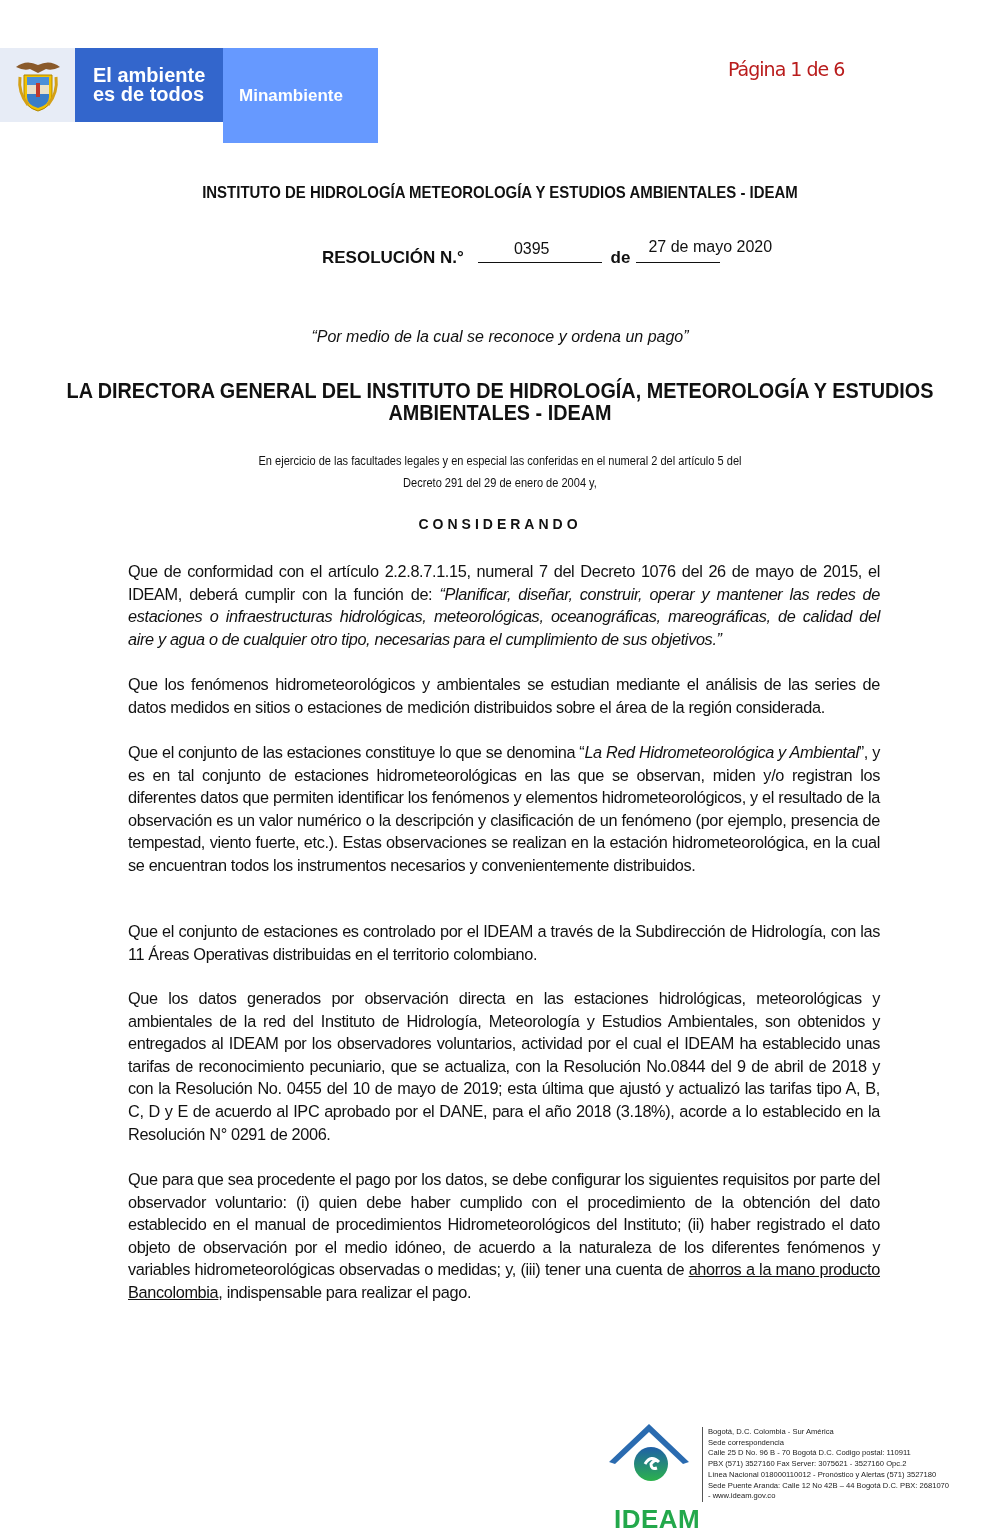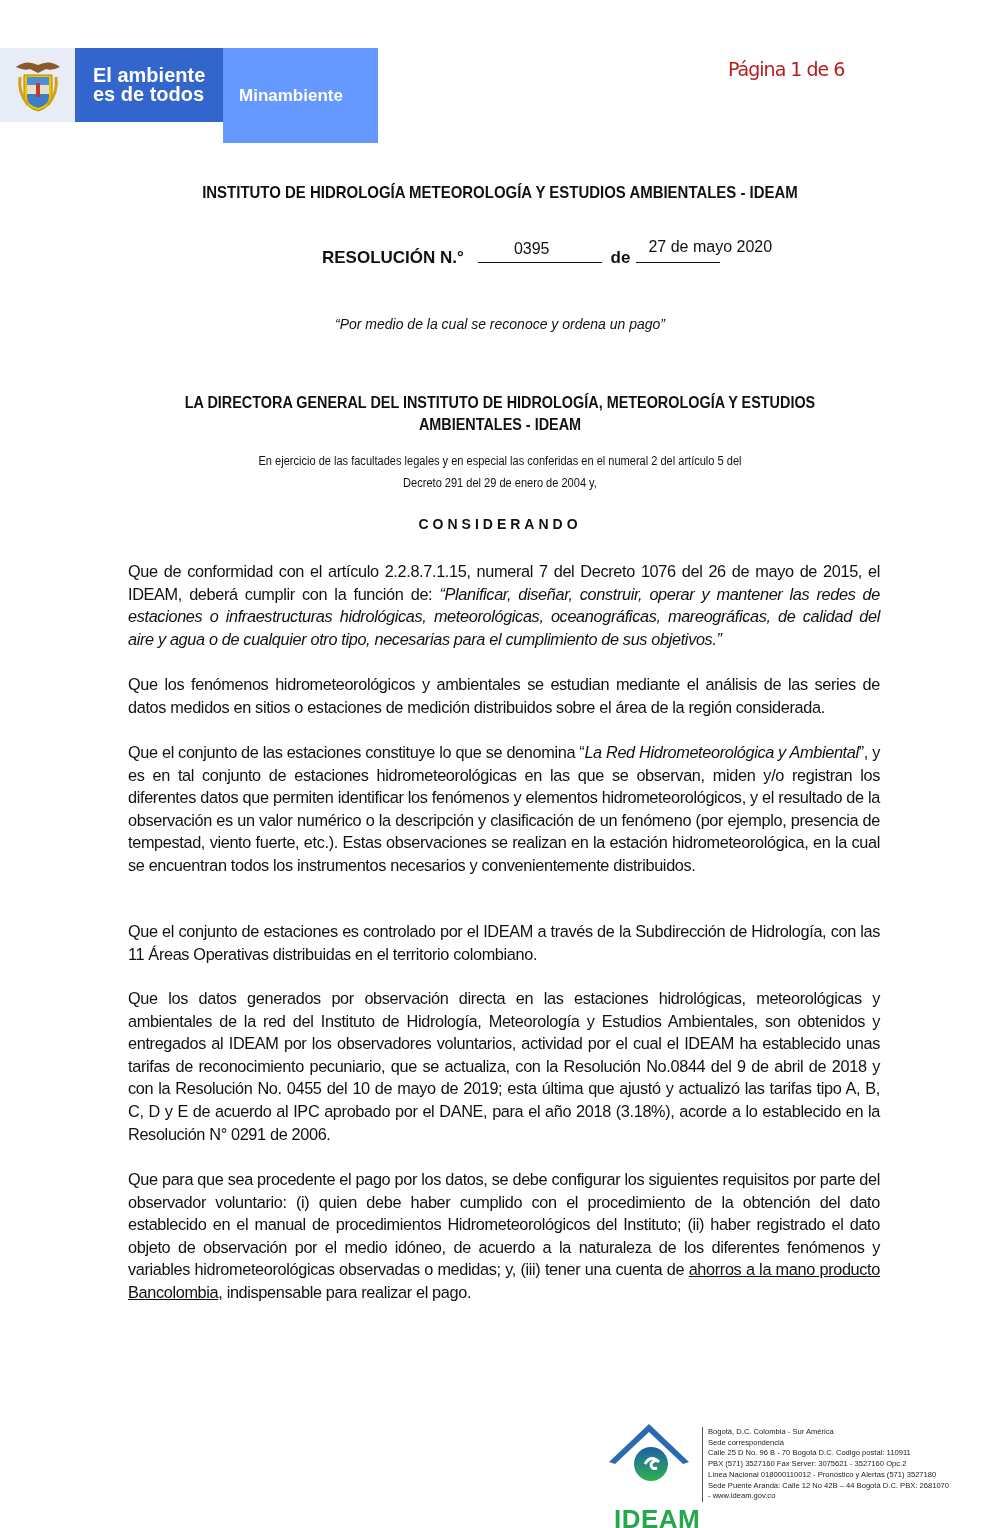--- a/index.html
+++ b/index.html
@@ -15,22 +15,22 @@
   .center { position:absolute; left:0; width:1000px; text-align:center; }
   .h-inst { top:183px; font-weight:bold; font-size:17px; transform:scaleX(0.88); }
   .resol { top:244px; left:322px; width:460px; text-align:left; font-size:17px; }
   .resol .lbl { font-weight:bold; }
   .ul { display:inline-block; border-bottom:1px solid #111; position:relative; height:18px; vertical-align:baseline; }
   .ul-num { width:124px; margin-left:14px; }
   .ul-date { width:84px; margin-left:6px; }
   .fill { position:absolute; font-family:"Liberation Sans", sans-serif; font-size:16px; top:-4px; white-space:nowrap; }
   .fill-num { left:36px; }
   .fill-date { left:12px; top:-6px; }
-  .subtitle { top:316px; font-style:italic; font-size:14px; }
-  .h-dir { top:392px; font-weight:bold; font-size:16px; line-height:22px; }
+  .subtitle { top:328px; font-style:italic; font-size:16px; }
+  .h-dir { top:380px; font-weight:bold; font-size:22px; line-height:22px; }
   .intro { top:450px; font-size:12px; line-height:22px; }
   .consid { top:516px; font-weight:bold; font-size:14px; letter-spacing:4px; }
 
   .para { position:absolute; left:128px; width:752px; font-size:16.3px; line-height:22.6px; text-align:justify; letter-spacing:-0.35px; }
   .p1 { top:560px; } .p2 { top:673px; } .p3 { top:741px; }
   .p4 { top:920px; } .p5 { top:987px; } .p6 { top:1168px; }
   .ital { font-style:italic; }
   .und { text-decoration:underline; }
 
   

